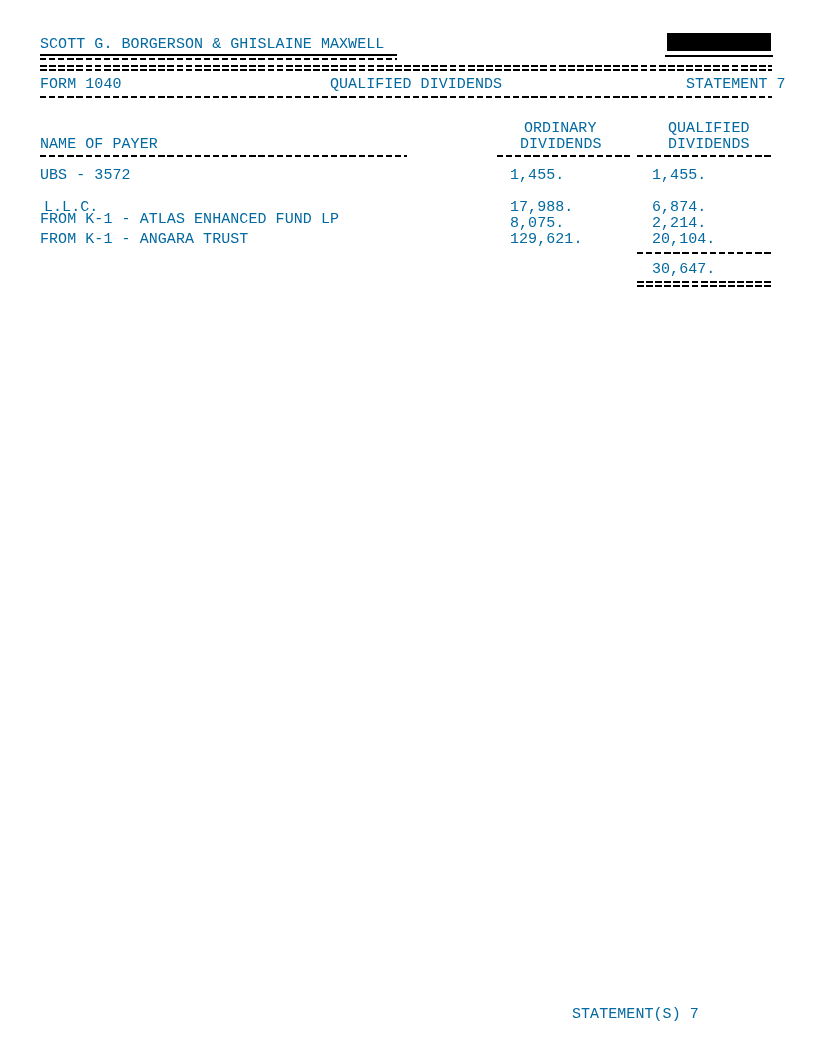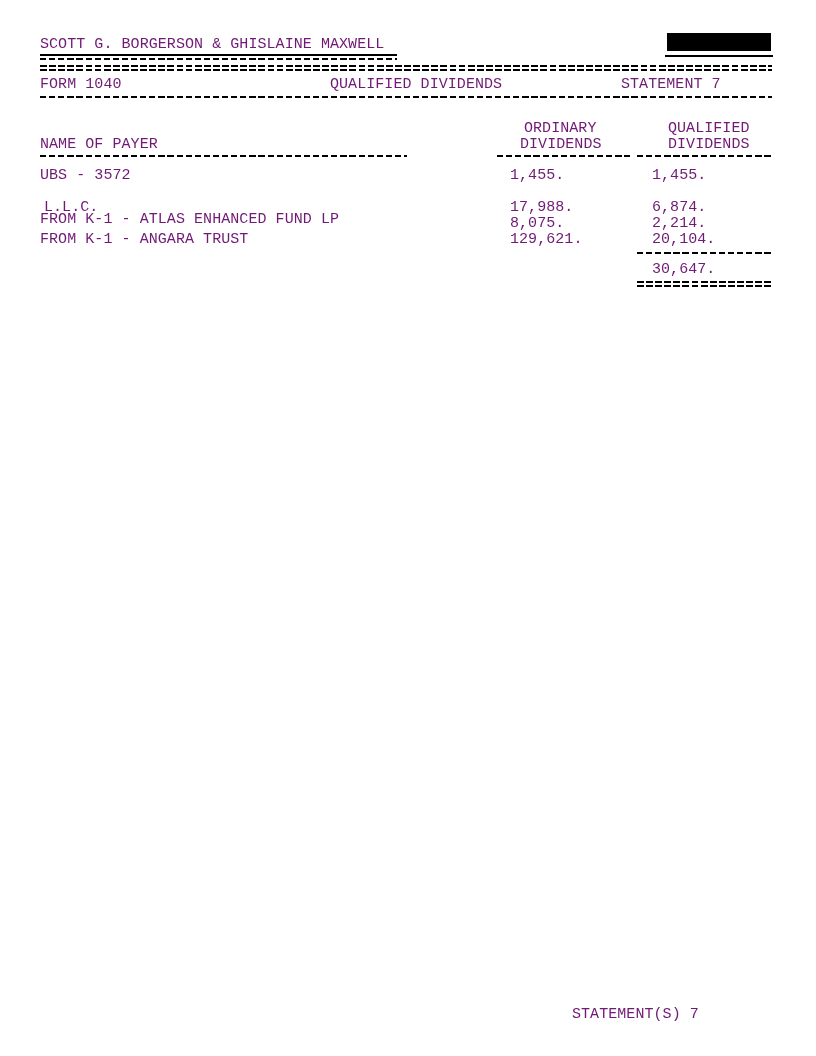--- a/index.html
+++ b/index.html
@@ -4,21 +4,21 @@
 <style>
   html, body { margin: 0; padding: 0; background: #e8e8e8; }
   .page {
     position: relative;
     width: 816px;
     height: 1056px;
     background: #ffffff;
     font-family: "Liberation Mono", "DejaVu Sans Mono", monospace;
     font-size: 15px;
     line-height: 16px;
-    color: #701a75;
+    color: #0369a1;
     overflow: hidden;
   }
   .t {
     position: absolute;
     white-space: pre;
     letter-spacing: 0.06px;
   }
   .r { }
 
   
@@ -60,21 +60,21 @@
   <div class="redaction" style="left:667px; top:33px; width:104px; height:18px;"></div>
   <div class="solid" style="left:665px; top:55px; width:108px;"></div>
 
   <div class="eq" style="left:40px; top:65px; width:732px;">
     <i class="row"></i>
     <i class="row b"></i>
   </div>
 
   <div class="t" style="left:40px; top:77px;">FORM 1040</div>
   <div class="t" style="left:330px; top:77px;">QUALIFIED DIVIDENDS</div>
-  <div class="t" style="left:621px; top:77px;">STATEMENT 7</div>
+  <div class="t" style="left:686px; top:77px;">STATEMENT 7</div>
 
   <div class="dash" style="left:40px; top:96px; width:732px;"></div>
 
   <div class="t" style="left:524px; top:121px;">ORDINARY</div>
   <div class="t" style="left:668px; top:121px;">QUALIFIED</div>
 
   <div class="t" style="left:40px; top:137px;">NAME OF PAYER</div>
   <div class="t" style="left:520px; top:137px;">DIVIDENDS</div>
   <div class="t" style="left:668px; top:137px;">DIVIDENDS</div>
 

